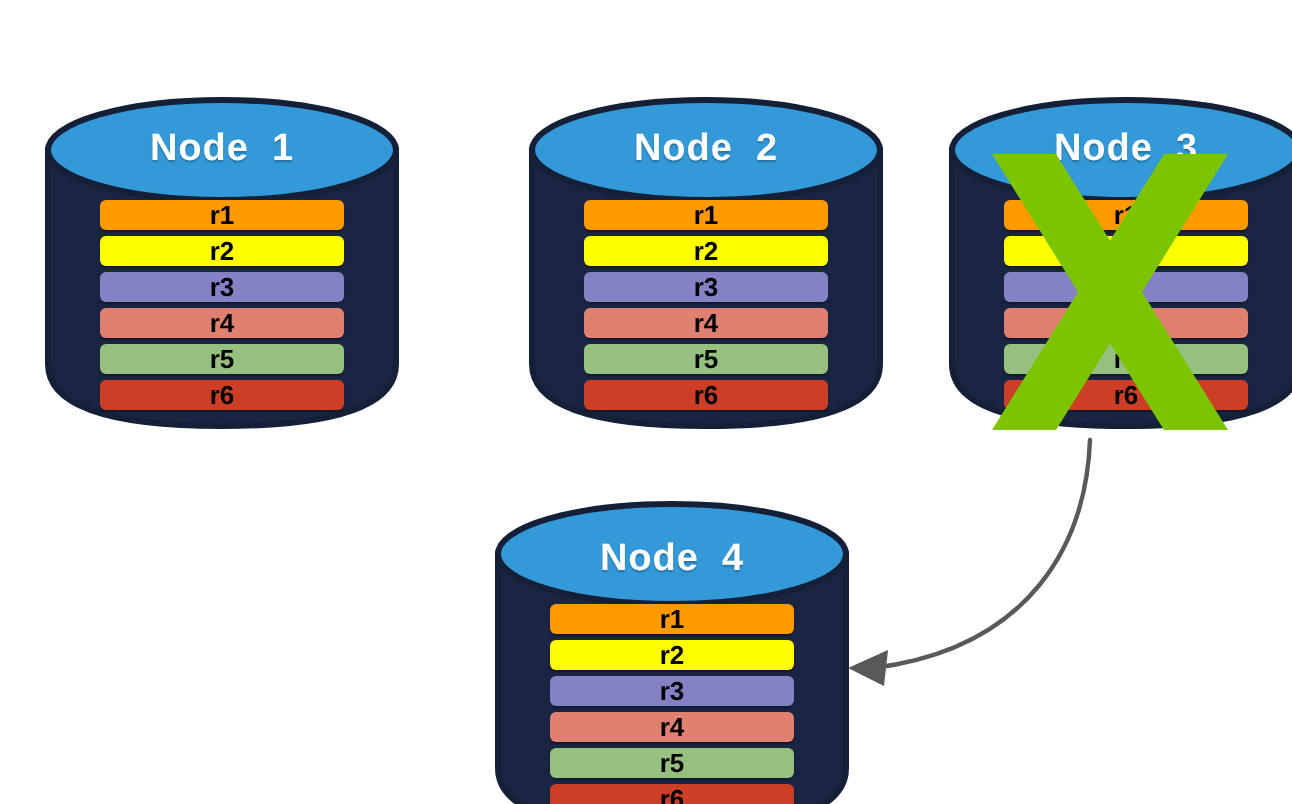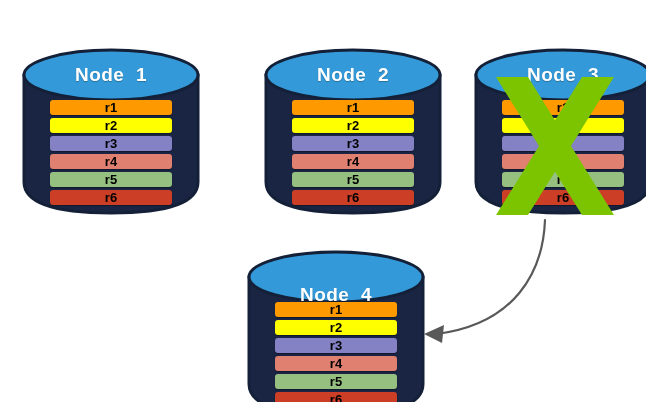--- a/index.html
+++ b/index.html
@@ -137,21 +137,21 @@
       <polygon points="6,0 38,0 124,138 92,138"></polygon>
       <polygon points="92,0 124,0 38,138 6,138"></polygon>
     </g>
   </svg>
 
   <div class="node" style="left:247px; top:212px; width:178px; height:173px;">
     <svg class="node-svg" width="178" height="173" viewBox="0 0 178 173">
       <path d="M2,33 L2,140 Q2,171 89,171 Q176,171 176,140 L176,33 Z" fill="#1a2544" stroke="#132038" stroke-width="3"></path>
       <ellipse cx="89" cy="33" rx="87" ry="25" fill="#3399d8" stroke="#132038" stroke-width="3"></ellipse>
     </svg>
-    <div class="node-title" style="top:40px;">Node  4</div>
+    <div class="node-title" style="top:25px;">Node  4</div>
     <div class="rows" style="top:58px;">
       <div class="row-bar" style="background:#ff9900">r1</div>
       <div class="row-bar" style="background:#ffff00">r2</div>
       <div class="row-bar" style="background:#8481c4">r3</div>
       <div class="row-bar" style="background:#e08070">r4</div>
       <div class="row-bar" style="background:#96c080">r5</div>
       <div class="row-bar" style="background:#cc3f26">r6</div>
     </div>
   </div>
 

